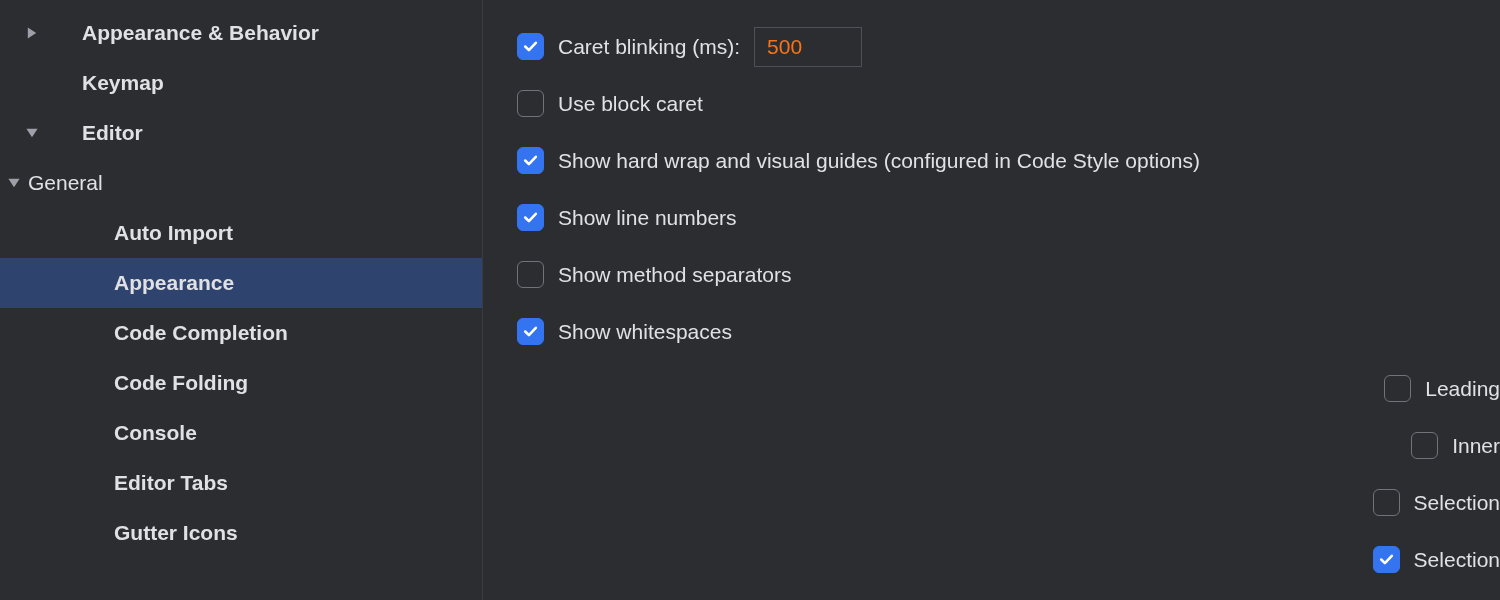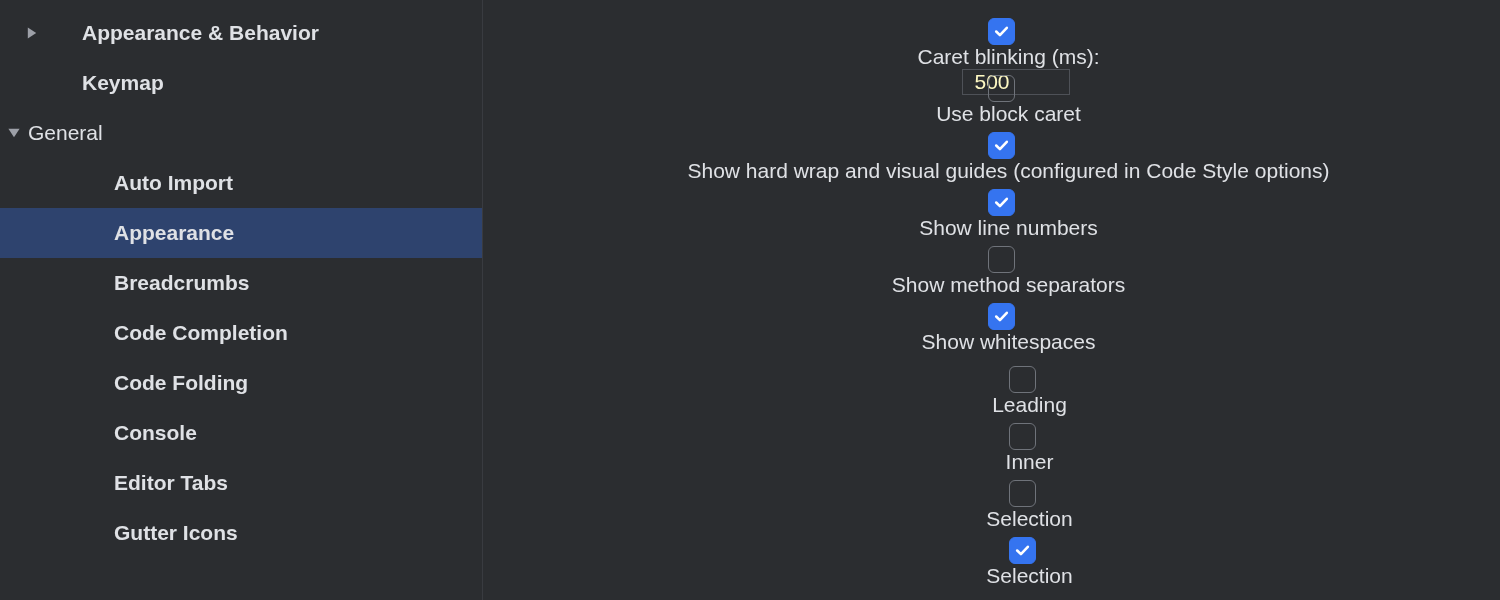--- a/index.html
+++ b/index.html
@@ -42,21 +42,20 @@
   .chevron svg { width: 14px; height: 14px; }
   .spacer-chevron { width: 28px; display:inline-block; flex-shrink:0; }
   .content {
     flex: 1;
     padding: 18px 0 0 34px;
   }
   .row {
     display: flex;
     align-items: center;
     height: 57px;
-    flex-direction: column;
   }
   .row.sub { padding-left: 42px; justify-content: flex-end; }
   .checkbox {
     width: 27px;
     height: 27px;
     border-radius: 6px;
     margin-right: 14px;
     flex-shrink: 0;
     display: inline-flex;
     align-items: center;
@@ -71,21 +70,21 @@
     background: #3574f0;
     border: 1.5px solid #3574f0;
   }
   .checkbox.checked svg { width: 17px; height: 17px; }
   .label { color: #dfe1e5; }
   .num-input {
     width: 108px;
     height: 40px;
     background: transparent;
     border: 1px solid #4e5157;
-    color: #fef9c3;
+    color: #f97316;
     font-size: 21px;
     padding: 0 12px;
     margin-left: 14px;
     font-family: inherit;
   }
 </style>
 </head>
 <body>
 
 <div class="sidebar">
@@ -97,40 +96,45 @@
         </svg>
     </span>
     <span class="label">Appearance &amp; Behavior</span>
   </div>
 
   <div class="tree-item level-0">
     <span class="spacer-chevron"></span>
     <span class="label">Keymap</span>
   </div>
 
+  <div class="tree-item level-0">
+    <span class="chevron">
+      <svg viewBox="0 0 10 10">
+          <path d="M1 2 L9 2 L5 8 Z" fill="#9da0a8"></path>
+        </svg>
+    </span>
+    <span class="label">Editor</span>
+  </div>
 
   <div class="tree-item level-1">
     <span class="chevron">
       <svg viewBox="0 0 10 10">
           <path d="M1 2 L9 2 L5 8 Z" fill="#9da0a8"></path>
         </svg>
     </span>
     <span class="label">General</span>
   </div>
 
   <div class="tree-item level-2">
     <span class="label">Auto Import</span>
   </div>
   <div class="tree-item level-2 selected">
     <span class="label">Appearance</span>
   </div>
   <div class="tree-item level-2">
-    <span class="label">Breadcrumbs</span>
-  </div>
-  <div class="tree-item level-2">
     <span class="label">Code Completion</span>
   </div>
   <div class="tree-item level-2">
     <span class="label">Code Folding</span>
   </div>
   <div class="tree-item level-2">
     <span class="label">Console</span>
   </div>
   <div class="tree-item level-2">
     <span class="label">Editor Tabs</span>

